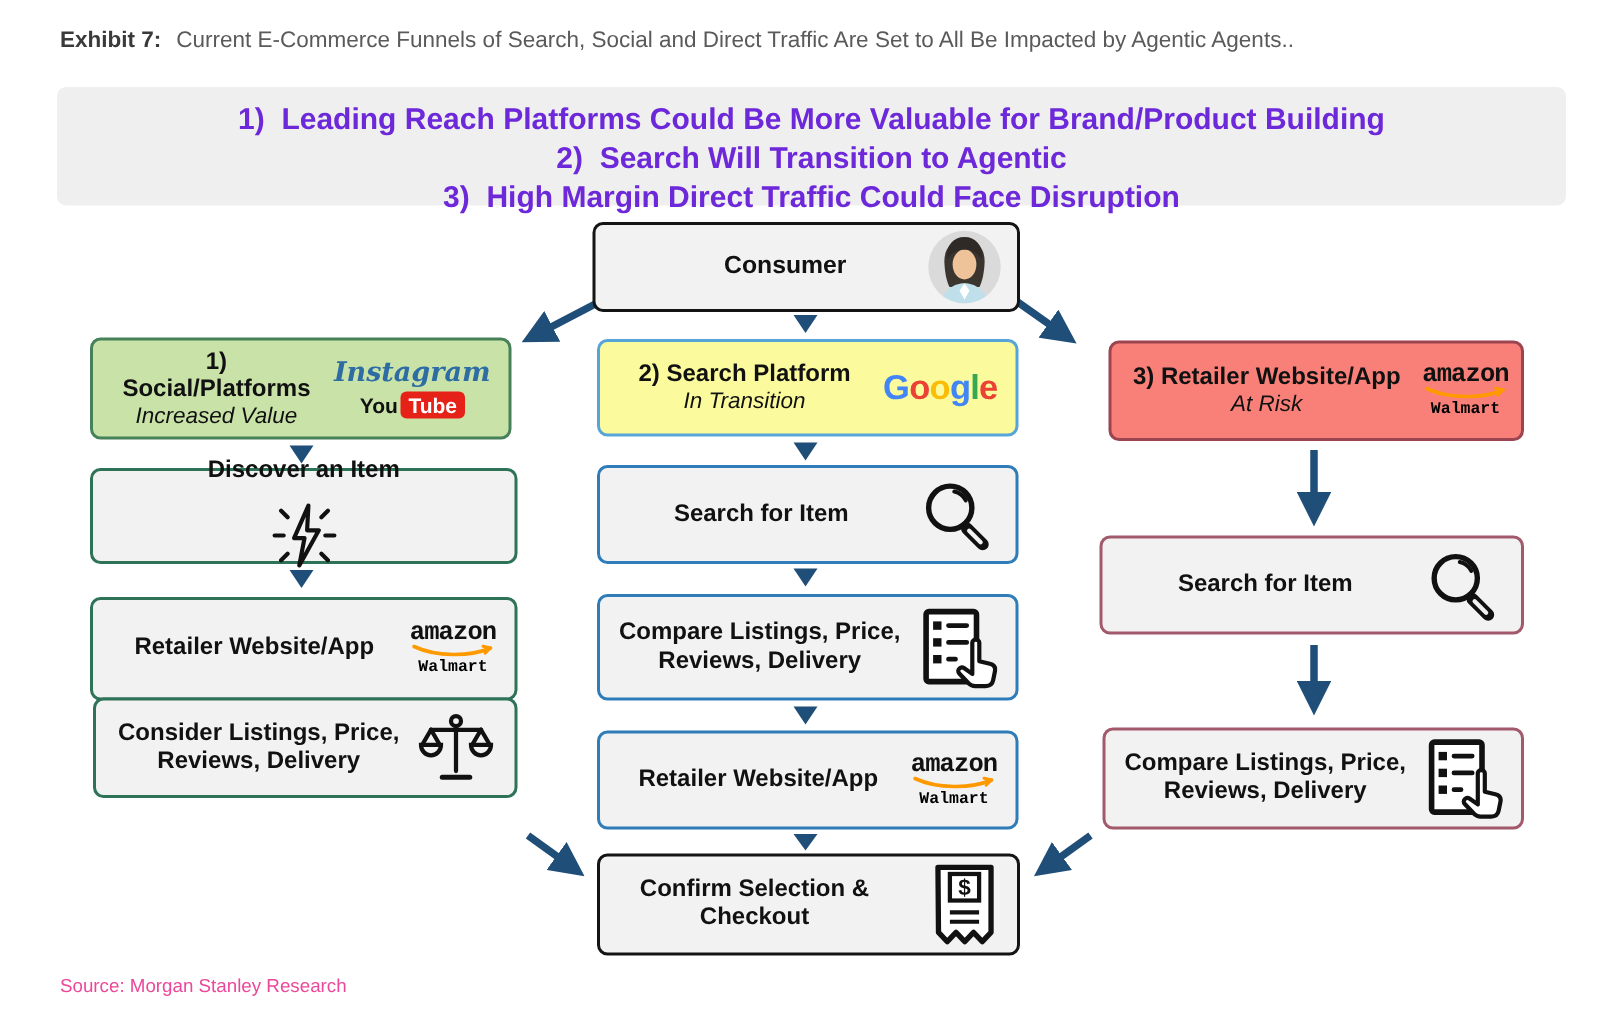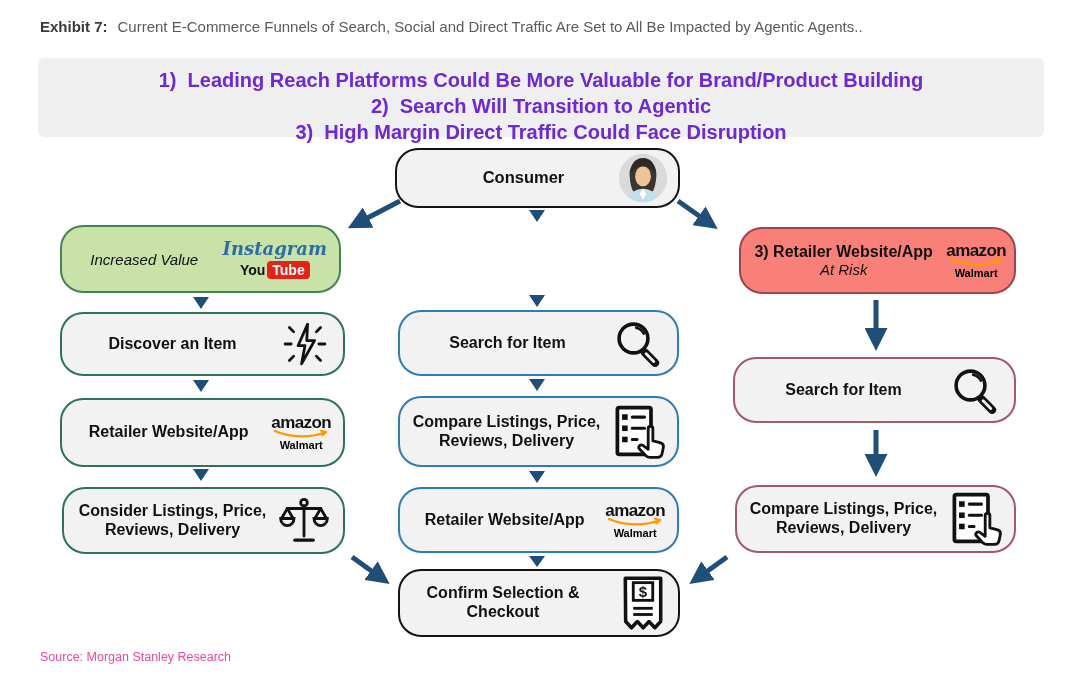--- a/index.html
+++ b/index.html
@@ -9,21 +9,21 @@
   
   .exhibit-title { position:absolute; left:40px; top:18px; width:1010px; font-size:15px; color:#5a5a5a; white-space:nowrap; }
   .exhibit-label { font-weight:bold; color:#3a3a3a; margin-right:10px; }
 
   
   .key-points { position:absolute; left:38px; top:58px; width:1006px; height:79px; background:#efefef; border-radius:6px;
                 box-sizing:border-box; padding:9px 14px; }
   .kp { font-size:20px; font-weight:bold; color:#6d28d9; line-height:26px; white-space:pre-wrap;text-align:center; }
 
   
-  .box { position:absolute; box-sizing:border-box; background:#f2f2f2; border:2.5px solid #141414; border-radius:23px;
+  .box { position:absolute; box-sizing:border-box; background:#f2f2f2; border:2.5px solid #141414; border-radius:7px;
          display:flex; align-items:center; justify-content:center; gap:8px; padding:4px 12px; color:#111; }
   .box-label { font-size:16px; font-weight:bold; text-align:center; line-height:1.18; flex:1; }
   .step-icon { flex:0 0 auto; display:flex; align-items:center; justify-content:center; }
 
   .b-green  { border-color:#2e7258; }
   .b-blue   { border-color:#2e7cb8; }
   .b-maroon { border-color:#a2596b; }
   .hdr-green  { background:#c9e2a8; border-color:#47815a; }
   .hdr-yellow { background:#fbfb9d; border-color:#55a5d9; }
   .hdr-red    { background:#f98079; border-color:#9c4450; }
@@ -37,21 +37,21 @@
   .consumer { justify-content:center; }
   .consumer .box-label { flex:0 0 auto; font-size:16.5px; margin-right:28px; }
   .avatar { position:absolute; right:10px; top:3px; }
 
   
   .ig-logo { font-family:"DejaVu Serif",serif; font-style:italic; font-weight:bold; color:#2e6da4; font-size:18px; line-height:1; }
   .yt-logo { display:inline-flex; align-items:center; gap:2px; font-size:14px; font-weight:bold; line-height:1; }
   .yt-you { color:#111; }
   .yt-tube { background:#e62117; color:#fff; padding:2px 5px; border-radius:4px; }
   .google-logo { font-size:23px; font-weight:bold; letter-spacing:-0.5px; line-height:1; }
-  .retail-logos { flex:0 0 auto; display:flex; flex-direction:column; align-items:center; gap:2px; }
+  .retail-logos { flex:0 0 auto; display:flex; flex-direction:column; align-items:center; gap:2px;font-family:Liberation Mono, monospace; }
   .amazon-logo { display:flex; flex-direction:column; align-items:center; line-height:1; }
   .amz-text { font-weight:bold; font-size:17px; letter-spacing:-0.6px; color:#111; }
   .amz-swoosh { display:block; margin-top:-2px; }
   .walmart-logo { font-weight:bold; font-size:11px; color:#000000; line-height:1; }
 
   
   .arrows { position:absolute; left:0; top:0; width:1080px; height:684px; pointer-events:none; }
 
   
   .source { position:absolute; left:40px; top:650px; font-size:12.5px; color:#ec4899; }
@@ -113,50 +113,60 @@
           <path d="M30 6 C20 6 15 14 16 24 C20 18 26 16 30 16 C34 16 40 18 44 24 C45 14 40 6 30 6 Z" fill="#2f2a26"></path>
           <path d="M11 60 C13 48 22 43 30 43 C38 43 47 48 49 60 Z" fill="#bfe0ea"></path>
           <path d="M30 43 L26 49 L30 56 L34 49 Z" fill="#ffffff"></path>
         </g>
       </svg>
     </span>
   </div>
 
   <div class="box hdr-green" style="left:60px;top:225px;width:281px;height:68px;">
     <div class="hdr-text">
+      <div class="hdr-title">1)  Social/Platforms</div>
       <div class="hdr-sub">Increased Value</div>
     </div>
     <div class="hdr-logos">
       <span class="ig-logo">Instagram</span>
       <span class="yt-logo">
         <span class="yt-you">You</span>
           <span class="yt-tube">Tube</span>
       </span>
     </div>
   </div>
 
+  <div class="box hdr-yellow" style="left:398px;top:226px;width:281px;height:65px;">
+    <div class="hdr-text">
+      <div class="hdr-title">2) Search Platform</div>
+      <div class="hdr-sub">In Transition</div>
+    </div>
+    <div class="hdr-logos">
+      <span class="google-logo"><span style="color:#4285F4">G</span><span style="color:#EA4335">o</span><span style="color:#FBBC05">o</span><span style="color:#4285F4">g</span><span style="color:#34A853">l</span><span style="color:#EA4335">e</span></span>
+    </div>
+  </div>
 
   <div class="box hdr-red" style="left:739px;top:227px;width:277px;height:67px;padding:4px 8px;">
     <div class="hdr-text">
       <div class="hdr-title">3) Retailer Website/App</div>
       <div class="hdr-sub">At Risk</div>
     </div>
     <div class="retail-logos">
       <span class="amazon-logo">
         <span class="amz-text">amazon</span>
         <svg class="amz-swoosh" width="58" height="9" viewBox="0 0 58 9">
           <path d="M3 2 C 18 9, 40 9, 54 3" stroke="#ff9900" stroke-width="2.4" fill="none" stroke-linecap="round"></path>
           <path d="M54 3 l-5 -1.2 M54 3 l-3.6 3.4" stroke="#ff9900" stroke-width="2" fill="none" stroke-linecap="round"></path>
         </svg>
       </span>
       <span class="walmart-logo">Walmart</span>
     </div>
   </div>
 
-  <div class="box b-green" style="left:60px;top:312px;width:285px;height:64px;">
+  <div class="box b-green" style="left:60px;top:312px;width:285px;height:64px;flex-direction:column;">
     <span class="box-label">Discover an Item</span>
     <span class="step-icon">
       <svg width="52" height="52" viewBox="0 0 60 60" stroke="#111" stroke-width="3.2" fill="none" stroke-linecap="round" stroke-linejoin="round">
         <path d="M33 7 L22 32 H30 L26 53 L41 26 H32 Z"></path>
         <path d="M7 30 h7 M46 30 h7 M12 11 l5 5 M48 11 l-5 5 M12 49 l5 -5 M48 49 l-5 -5"></path>
       </svg>
     </span>
   </div>
 
   <div class="box b-green" style="left:60px;top:398px;width:285px;height:69px;">
@@ -166,21 +176,21 @@
         <span class="amz-text">amazon</span>
         <svg class="amz-swoosh" width="58" height="9" viewBox="0 0 58 9">
           <path d="M3 2 C 18 9, 40 9, 54 3" stroke="#ff9900" stroke-width="2.4" fill="none" stroke-linecap="round"></path>
           <path d="M54 3 l-5 -1.2 M54 3 l-3.6 3.4" stroke="#ff9900" stroke-width="2" fill="none" stroke-linecap="round"></path>
         </svg>
       </span>
       <span class="walmart-logo">Walmart</span>
     </div>
   </div>
 
-  <div class="box b-green" style="left:62px;top:487px;width:283px;height:67px;">
+  <div class="box b-green" style="left:62px;top:465px;width:283px;height:67px;">
     <span class="box-label">Consider Listings, Price, Reviews, Delivery</span>
     <span class="step-icon">
       <svg width="54" height="50" viewBox="0 0 64 60" stroke="#111" fill="none" stroke-width="3.4" stroke-linecap="round">
         <circle cx="32" cy="8" r="4"></circle>
         <line x1="12" y1="15" x2="52" y2="15"></line>
         <line x1="32" y1="12" x2="32" y2="48"></line>
         <line x1="21" y1="53" x2="43" y2="53" stroke-width="4"></line>
         <line x1="12" y1="15" x2="5" y2="27"></line>
           <line x1="12" y1="15" x2="19" y2="27"></line>
         <path d="M4 27 a8 8.5 0 0 0 16 0 Z"></path>

